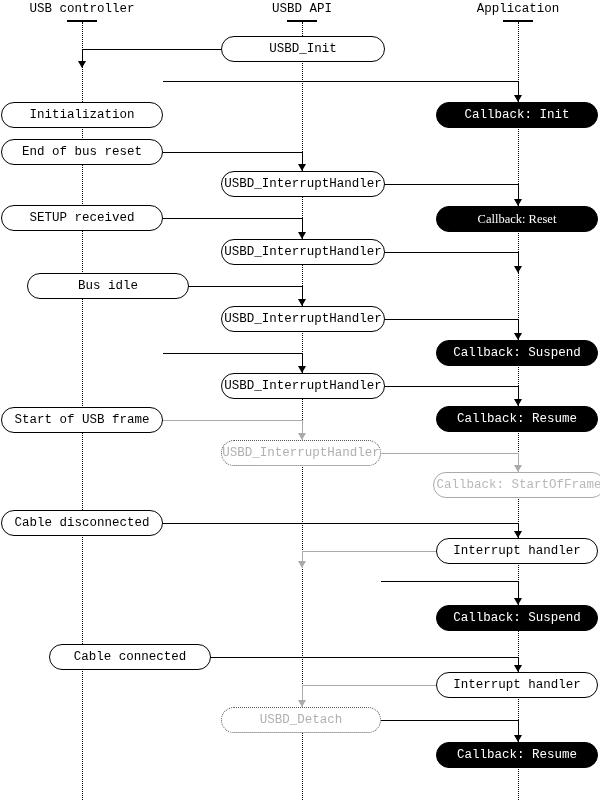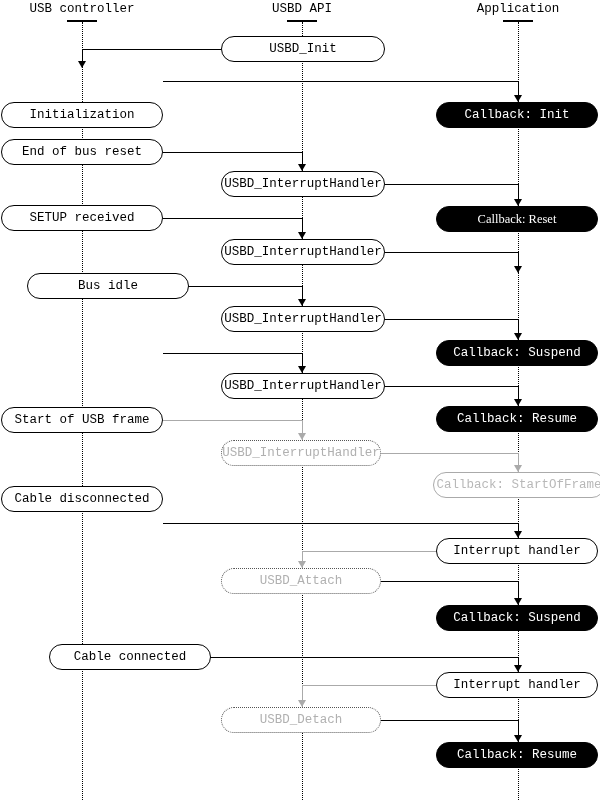--- a/index.html
+++ b/index.html
@@ -117,22 +117,21 @@
   <div class="node black" style="left:436px;top:206px;width:162px;font-family:Liberation Serif, serif;">Callback: Reset</div>
   <div class="node" style="left:221px;top:239px;width:164px;">USBD_InterruptHandler</div>
   <div class="node" style="left:1px;top:273px;width:162px;margin-left:26px;">Bus idle</div>
   <div class="node" style="left:221px;top:306px;width:164px;">USBD_InterruptHandler</div>
   <div class="node black" style="left:436px;top:340px;width:162px;">Callback: Suspend</div>
   <div class="node" style="left:221px;top:373px;width:164px;">USBD_InterruptHandler</div>
   <div class="node" style="left:1px;top:407px;width:162px;">Start of USB frame</div>
   <div class="node black" style="left:436px;top:406px;width:162px;">Callback: Resume</div>
   <div class="node ghost" style="left:221px;top:440px;width:160px;">USBD_InterruptHandler</div>
   <div class="node grayed" style="left:433px;top:472px;width:172px;">Callback: StartOfFrame</div>
-  <div class="node" style="left:1px;top:486px;width:162px;">Cable disconnected</div>
+  <div class="node" style="left:1px;top:510px;width:162px;">Cable disconnected</div>
   <div class="node" style="left:436px;top:538px;width:162px;">Interrupt handler</div>
-  <div class="node ghost" style="left:221px;top:568px;width:160px;">USBD_Attach</div>
   <div class="node black" style="left:436px;top:605px;width:162px;">Callback: Suspend</div>
   <div class="node" style="left:1px;top:644px;width:162px;margin-left:48px;">Cable connected</div>
   <div class="node" style="left:436px;top:672px;width:162px;">Interrupt handler</div>
   <div class="node ghost" style="left:221px;top:707px;width:160px;">USBD_Detach</div>
   <div class="node black" style="left:436px;top:742px;width:162px;">Callback: Resume</div>
 
 </div>
 
 </body></html>

